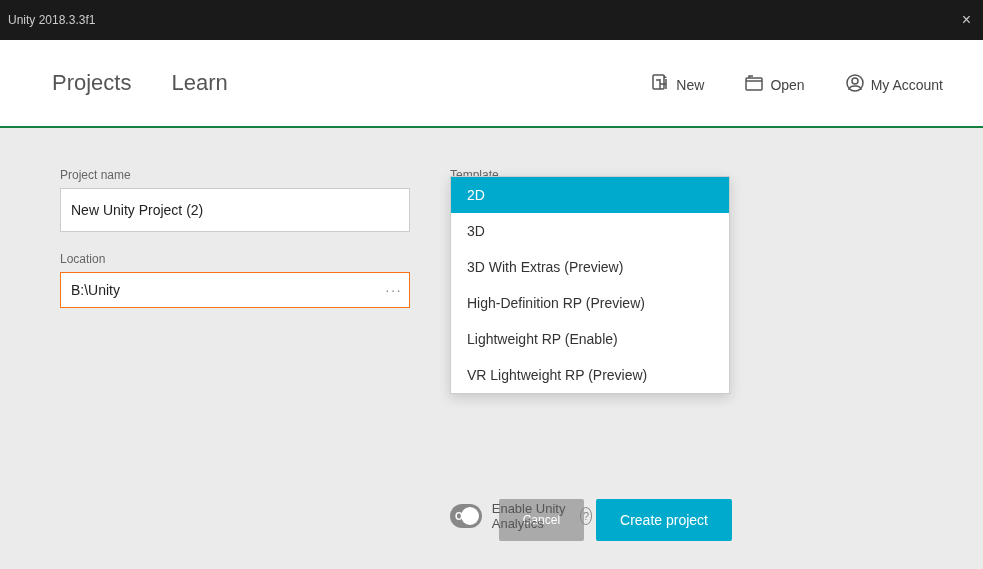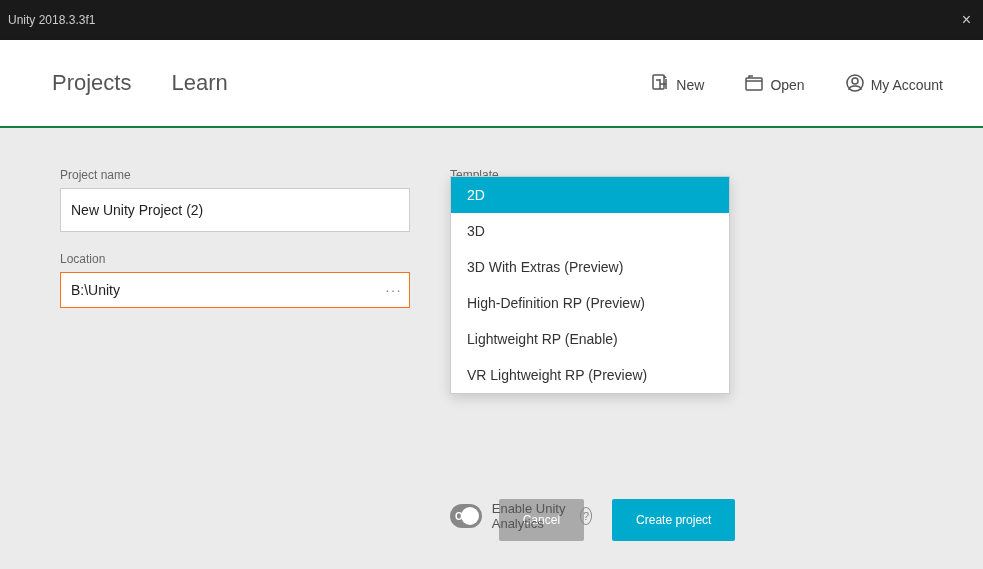--- a/index.html
+++ b/index.html
@@ -265,24 +265,23 @@
       font-size: 12px;
       cursor: pointer;
       border-radius: 2px;
     }
 
     .btn-create {
       padding: 8px 24px;
       background: #00aacc;
       color: white;
       border: none;
-      font-size: 12px;
+      font-size: 14px;
       cursor: pointer;
       border-radius: 2px;
-      margin-left: 16px;
     }
 
     
     .icon-svg {
       width: 20px;
       height: 20px;
     }
   </style>
 </head>
 <body>

